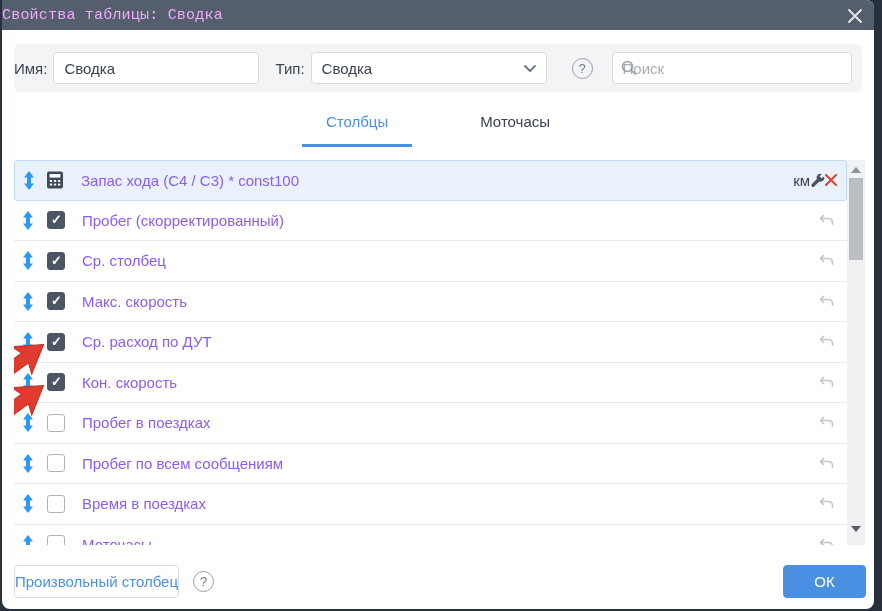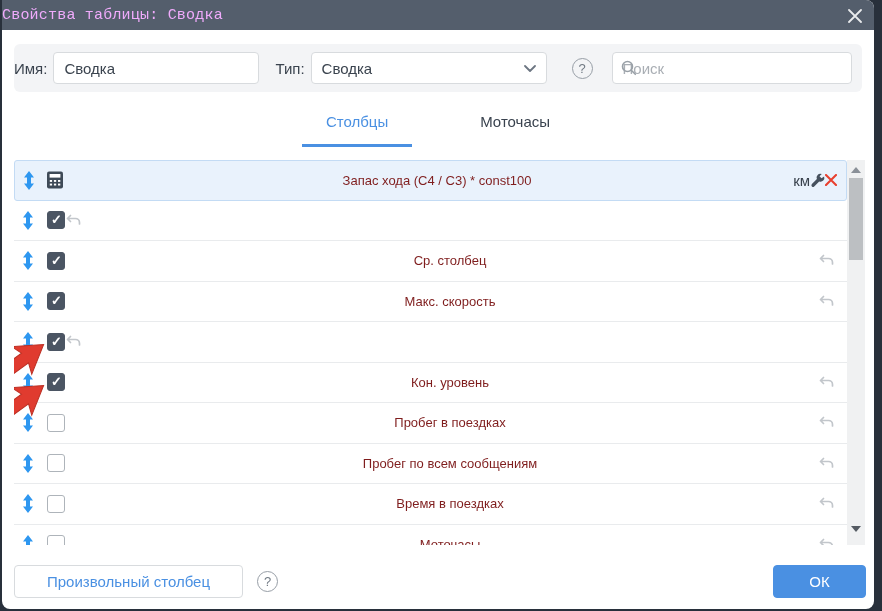--- a/index.html
+++ b/index.html
@@ -34,45 +34,45 @@
 
   
   .list { position: absolute; left: 12px; top: 160px; width: 833px; height: 385px; overflow: hidden; }
   .row { position: relative; height: 40.5px; display: flex; align-items: center; border-bottom: 1px solid #e9ebed; }
   .row.selected { background: #e9f2fc; border: 1px solid #c3dbf4; border-radius: 3px; }
   .drag { width: 14px; margin-left: 7px; display: flex; justify-content: center; cursor: grab; flex: 0 0 auto; }
   .calc { margin-left: 10px; display: flex; flex: 0 0 auto; }
   .checkbox { width: 18px; height: 18px; margin-left: 12px; border: 1px solid #aeb4ba; border-radius: 3px; background: #fff; cursor: pointer; flex: 0 0 auto; position: relative; }
   .checkbox.checked { background: #4b5563; border-color: #4b5563; }
   .checkbox.checked::after { content: "✓"; position: absolute; left: 3px; top: 0px; color: #fff; font-size: 13px; font-weight: bold; }
-  .row-label { font-size: 13px; color: #7f1d1d; margin-left: 17px; flex: 1 1 auto; white-space: nowrap; overflow: hidden; text-align: center; }
+  .row-label { font-size: 15px; color: #8b5cf6; margin-left: 17px; flex: 1 1 auto; white-space: nowrap; overflow: hidden; }
   .row-right { display: flex; align-items: center; margin-right: 9px; flex: 0 0 auto; }
   .unit { font-size: 15px; color: #39424d; }
   .wrench, .del { display: flex; cursor: pointer; }
   .undo { margin-right: 12px; display: flex; cursor: pointer; flex: 0 0 auto; }
   .arrow-ann { display: none; position: absolute; left: -13px; top: 11px; z-index: 5; pointer-events: none; }
   .row.annotated .arrow-ann { display: block; }
 
   
   .scrollbar { position: absolute; left: 845px; top: 160px; width: 18px; height: 385px; background: #f0f1f2; }
   .sb-up, .sb-down { position: absolute; left: 0; width: 18px; height: 16px; display: flex; align-items: center; justify-content: center; cursor: pointer; }
   .sb-up { top: 2px; } .sb-down { bottom: 8px; }
   .tri-up { width: 0; height: 0; border-left: 5px solid transparent; border-right: 5px solid transparent; border-bottom: 6px solid #8a9098; }
   .tri-down { width: 0; height: 0; border-left: 5px solid transparent; border-right: 5px solid transparent; border-top: 6px solid #555b63; }
   .sb-thumb { position: absolute; left: 2px; top: 18px; width: 14px; height: 82px; background: #bcbfc2; cursor: pointer; }
 
   
   .footer { position: absolute; left: 12px; right: 8px; bottom: 11px; height: 33px; display: flex; align-items: center; }
   .btn { height: 33px; border-radius: 4px; font-family: "Liberation Sans", sans-serif; font-size: 15px; display: flex; align-items: center; justify-content: center; cursor: pointer; }
   .btn-outline { background: #fff; border: 1px solid #d8dbde; color: #4a90e2; }
-  .btn-custom { padding: 0 32px; }
+  .btn-custom { padding: 0 0; }
   .help2 { margin-left: 14px; }
   .spacer { flex: 1 1 auto; }
   .btn-cancel { width: 94px; margin-right: 10px; }
-  .btn-ok { width: 93px; background: #4a90e2; border: 1px solid #4a90e2; color: #fff; }
+  .btn-ok { width: 83px; background: #4a90e2; border: 1px solid #4a90e2; color: #fff; }
 </style>
 </head>
 <body>
 
 <div class="dialog">
 
   <div class="hdr">
     <span class="hdr-title">Свойства таблицы: Сводка</span>
     <span class="close-btn">
       <svg width="14" height="14" viewBox="0 0 14 14">
@@ -147,20 +147,21 @@
   </div>
       <div class="row">
 
     <span class="drag">
       <svg width="12" height="19" viewBox="0 0 12 19">
             <path d="M6 0 L11 6.5 H8 V12.5 H11 L6 19 L1 12.5 H4 V6.5 H1 Z" fill="#2e97f0"></path>
           </svg>
     </span>
 
     <span class="checkbox checked"></span>
+    <span class="row-label">Пробег (скорректированный)</span>
 
     <span class="undo">
       <svg width="17" height="15" viewBox="0 0 17 15">
             <path d="M5.5 2.5 L2.5 5.5 L5.5 8.5 M2.5 5.5 H10.5 a4 4 0 0 1 4 4 V11" fill="none" stroke="#c2c6cb" stroke-width="1.7" stroke-linecap="round" stroke-linejoin="round"></path>
           </svg>
     </span>
   </div>
       <div class="row">
 
     <span class="drag">
@@ -201,41 +202,42 @@
         <polygon points="-2,19 24,19 20,8 47,25 20,42 24,31 -2,31" fill="#e03b2f" stroke="#bc2f23" stroke-width="1"></polygon>
       </g>
     </svg>
     <span class="drag">
       <svg width="12" height="19" viewBox="0 0 12 19">
             <path d="M6 0 L11 6.5 H8 V12.5 H11 L6 19 L1 12.5 H4 V6.5 H1 Z" fill="#2e97f0"></path>
           </svg>
     </span>
 
     <span class="checkbox checked"></span>
+    <span class="row-label">Ср. расход по ДУТ</span>
 
     <span class="undo">
       <svg width="17" height="15" viewBox="0 0 17 15">
             <path d="M5.5 2.5 L2.5 5.5 L5.5 8.5 M2.5 5.5 H10.5 a4 4 0 0 1 4 4 V11" fill="none" stroke="#c2c6cb" stroke-width="1.7" stroke-linecap="round" stroke-linejoin="round"></path>
           </svg>
     </span>
   </div>
       <div class="row annotated">
     <svg class="arrow-ann" width="50" height="50" viewBox="0 0 50 50">
       <g transform="rotate(-36 24 25)">
         <polygon points="-2,19 24,19 20,8 47,25 20,42 24,31 -2,31" fill="#e03b2f" stroke="#bc2f23" stroke-width="1"></polygon>
       </g>
     </svg>
     <span class="drag">
       <svg width="12" height="19" viewBox="0 0 12 19">
             <path d="M6 0 L11 6.5 H8 V12.5 H11 L6 19 L1 12.5 H4 V6.5 H1 Z" fill="#2e97f0"></path>
           </svg>
     </span>
 
     <span class="checkbox checked"></span>
-    <span class="row-label">Кон. уровень</span>
+    <span class="row-label">Кон. скорость</span>
 
     <span class="undo">
       <svg width="17" height="15" viewBox="0 0 17 15">
             <path d="M5.5 2.5 L2.5 5.5 L5.5 8.5 M2.5 5.5 H10.5 a4 4 0 0 1 4 4 V11" fill="none" stroke="#c2c6cb" stroke-width="1.7" stroke-linecap="round" stroke-linejoin="round"></path>
           </svg>
     </span>
   </div>
       <div class="row">
 
     <span class="drag">

